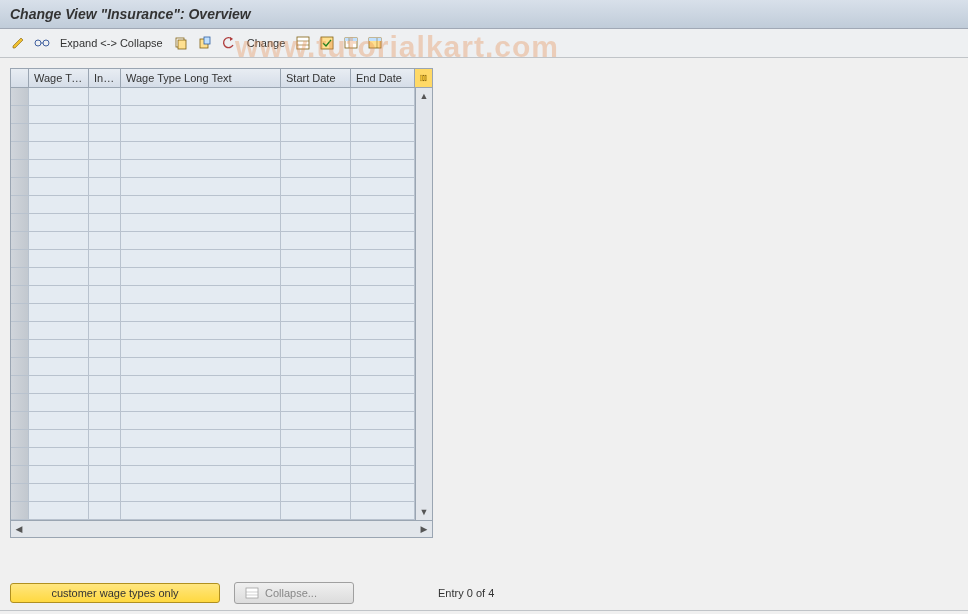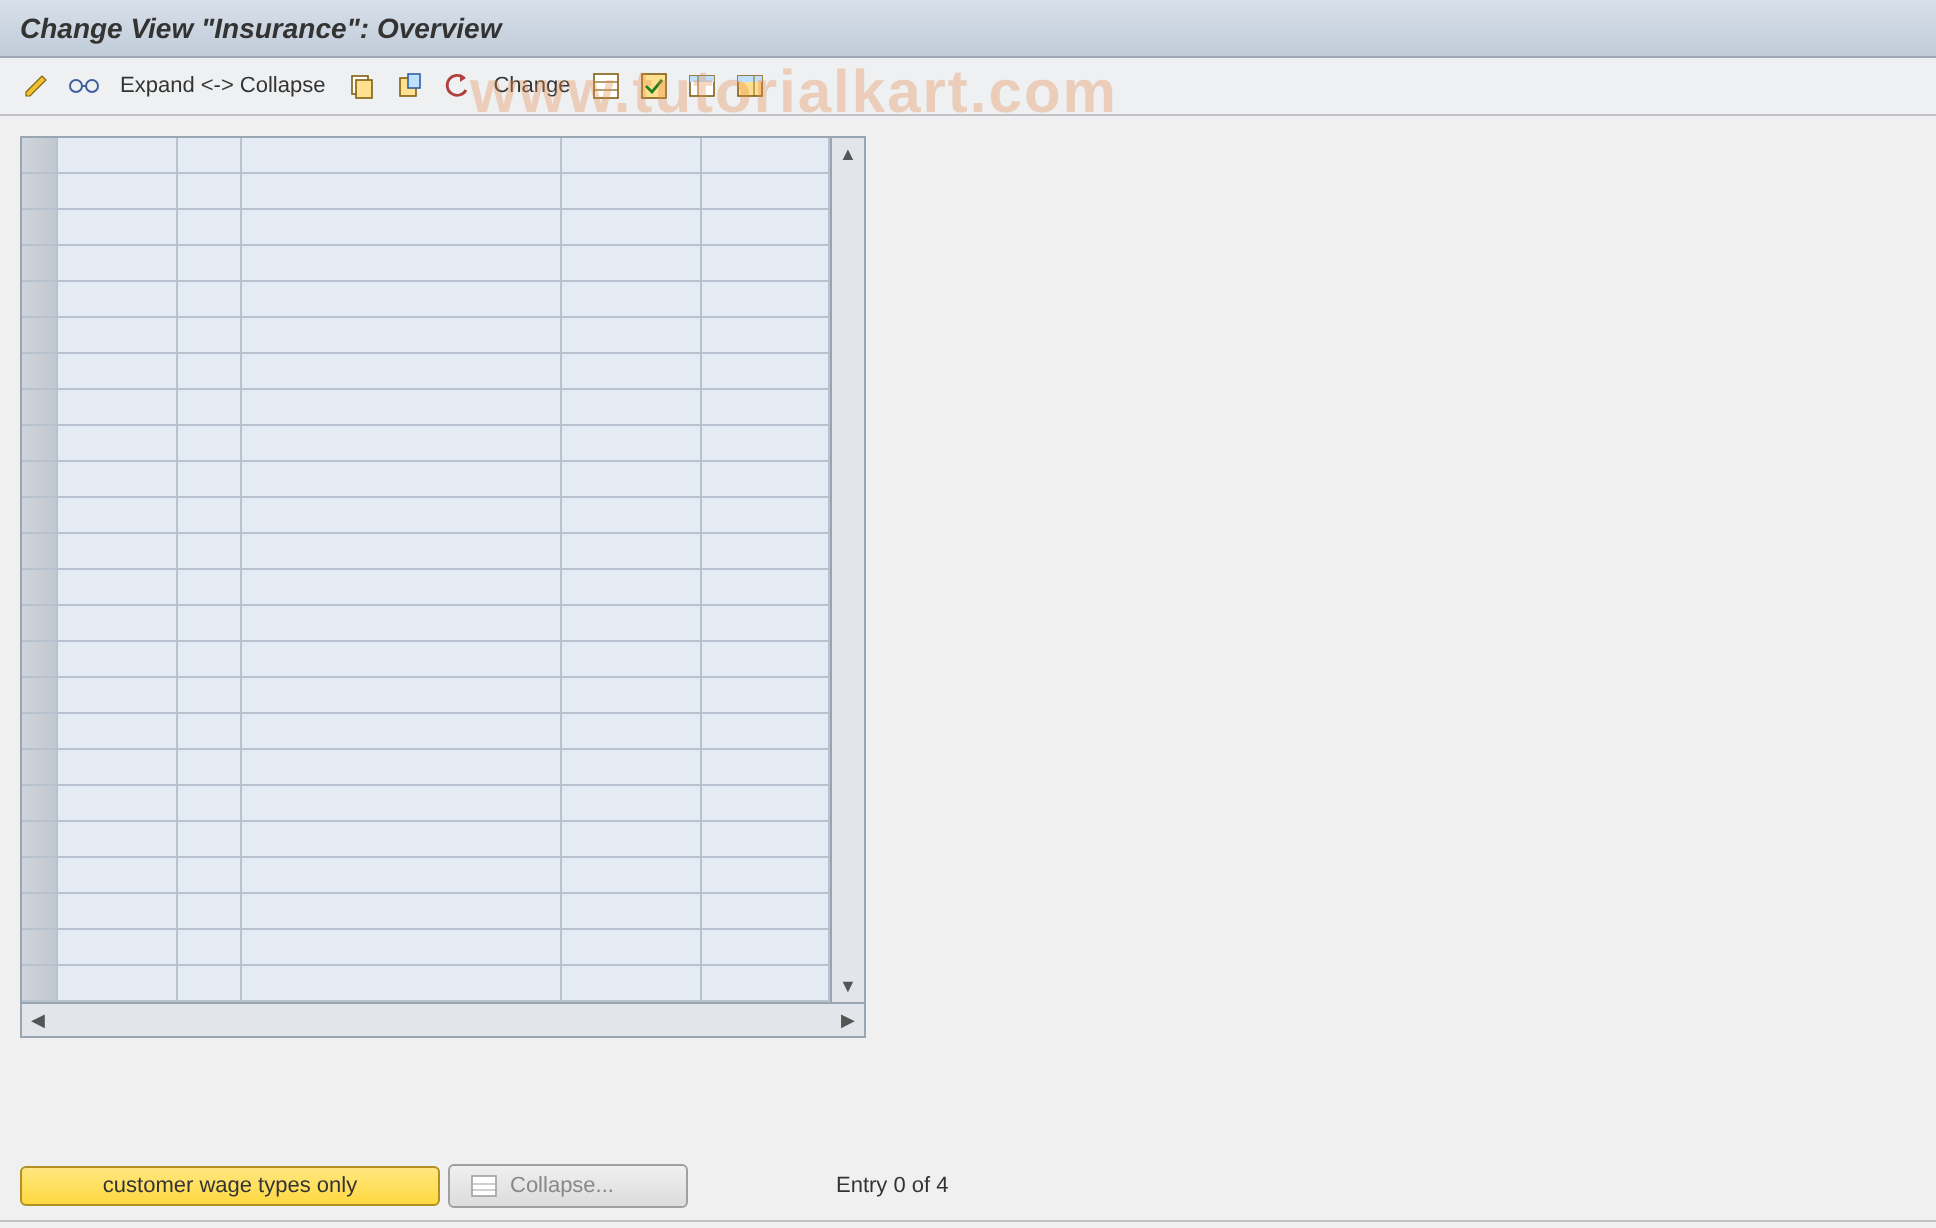--- a/index.html
+++ b/index.html
@@ -131,21 +131,21 @@
       font-size: 9px;
       cursor: pointer;
     }
     .bottom-bar {
       position: absolute;
       bottom: 10px;
       left: 10px;
       right: 10px;
       display: flex;
       align-items: center;
-      gap: 4px;
+      gap: 14px;
     }
     .btn-yellow {
       background: linear-gradient(to bottom, #ffe680, #ffd940);
       border: 1px solid #b09020;
       border-radius: 3px;
       padding: 3px 10px;
       min-width: 210px;
       text-align: center;
       color: #333;
       cursor: pointer;
@@ -254,20 +254,35 @@
     <svg width="14" height="14" viewBox="0 0 14 14">
         <rect x="1" y="2" width="12" height="10" fill="#ffe090" stroke="#806010" stroke-width="0.8"></rect>
         <rect x="1" y="2" width="12" height="3" fill="#c0e0ff"></rect>
         <line x1="9" y1="2" x2="9" y2="12" stroke="#806010" stroke-width="0.5"></line>
       </svg>
   </span>
 </div>
 
 <div class="content">
   <div class="table-container">
+    <div class="table-header">
+      <div class="th" id="th-handle" style="width: 18px;"></div>
+      <div class="th" id="th-wage-type" style="width: 60px;">Wage Ty...</div>
+      <div class="th" id="th-info" style="width: 32px;">Inf...</div>
+      <div class="th" id="th-long-text" style="width: 160px;">Wage Type Long Text</div>
+      <div class="th" id="th-start-date" style="width: 70px;">Start Date</div>
+      <div class="th" id="th-end-date" style="width: 64px;">End Date</div>
+      <div class="th config">
+        <svg width="12" height="12" viewBox="0 0 12 12">
+            <rect x="1" y="1" width="3" height="10" fill="#f0c030" stroke="#806010" stroke-width="0.5"></rect>
+            <rect x="5" y="1" width="3" height="10" fill="#f0c030" stroke="#806010" stroke-width="0.5"></rect>
+            <rect x="9" y="1" width="2" height="10" fill="#f0c030" stroke="#806010" stroke-width="0.5"></rect>
+          </svg>
+      </div>
+    </div>
     <div class="table-body">
       <div class="rows" id="rows-container">
           <div class="row">
             <div class="cell row-handle" style="width: 18px;"></div>
             <div class="cell" style="width: 60px;"></div>
             <div class="cell" style="width: 32px;"></div>
             <div class="cell" style="width: 160px;"></div>
             <div class="cell" style="width: 70px;"></div>
             <div class="cell" style="width: 64px;"></div>
           </div>

